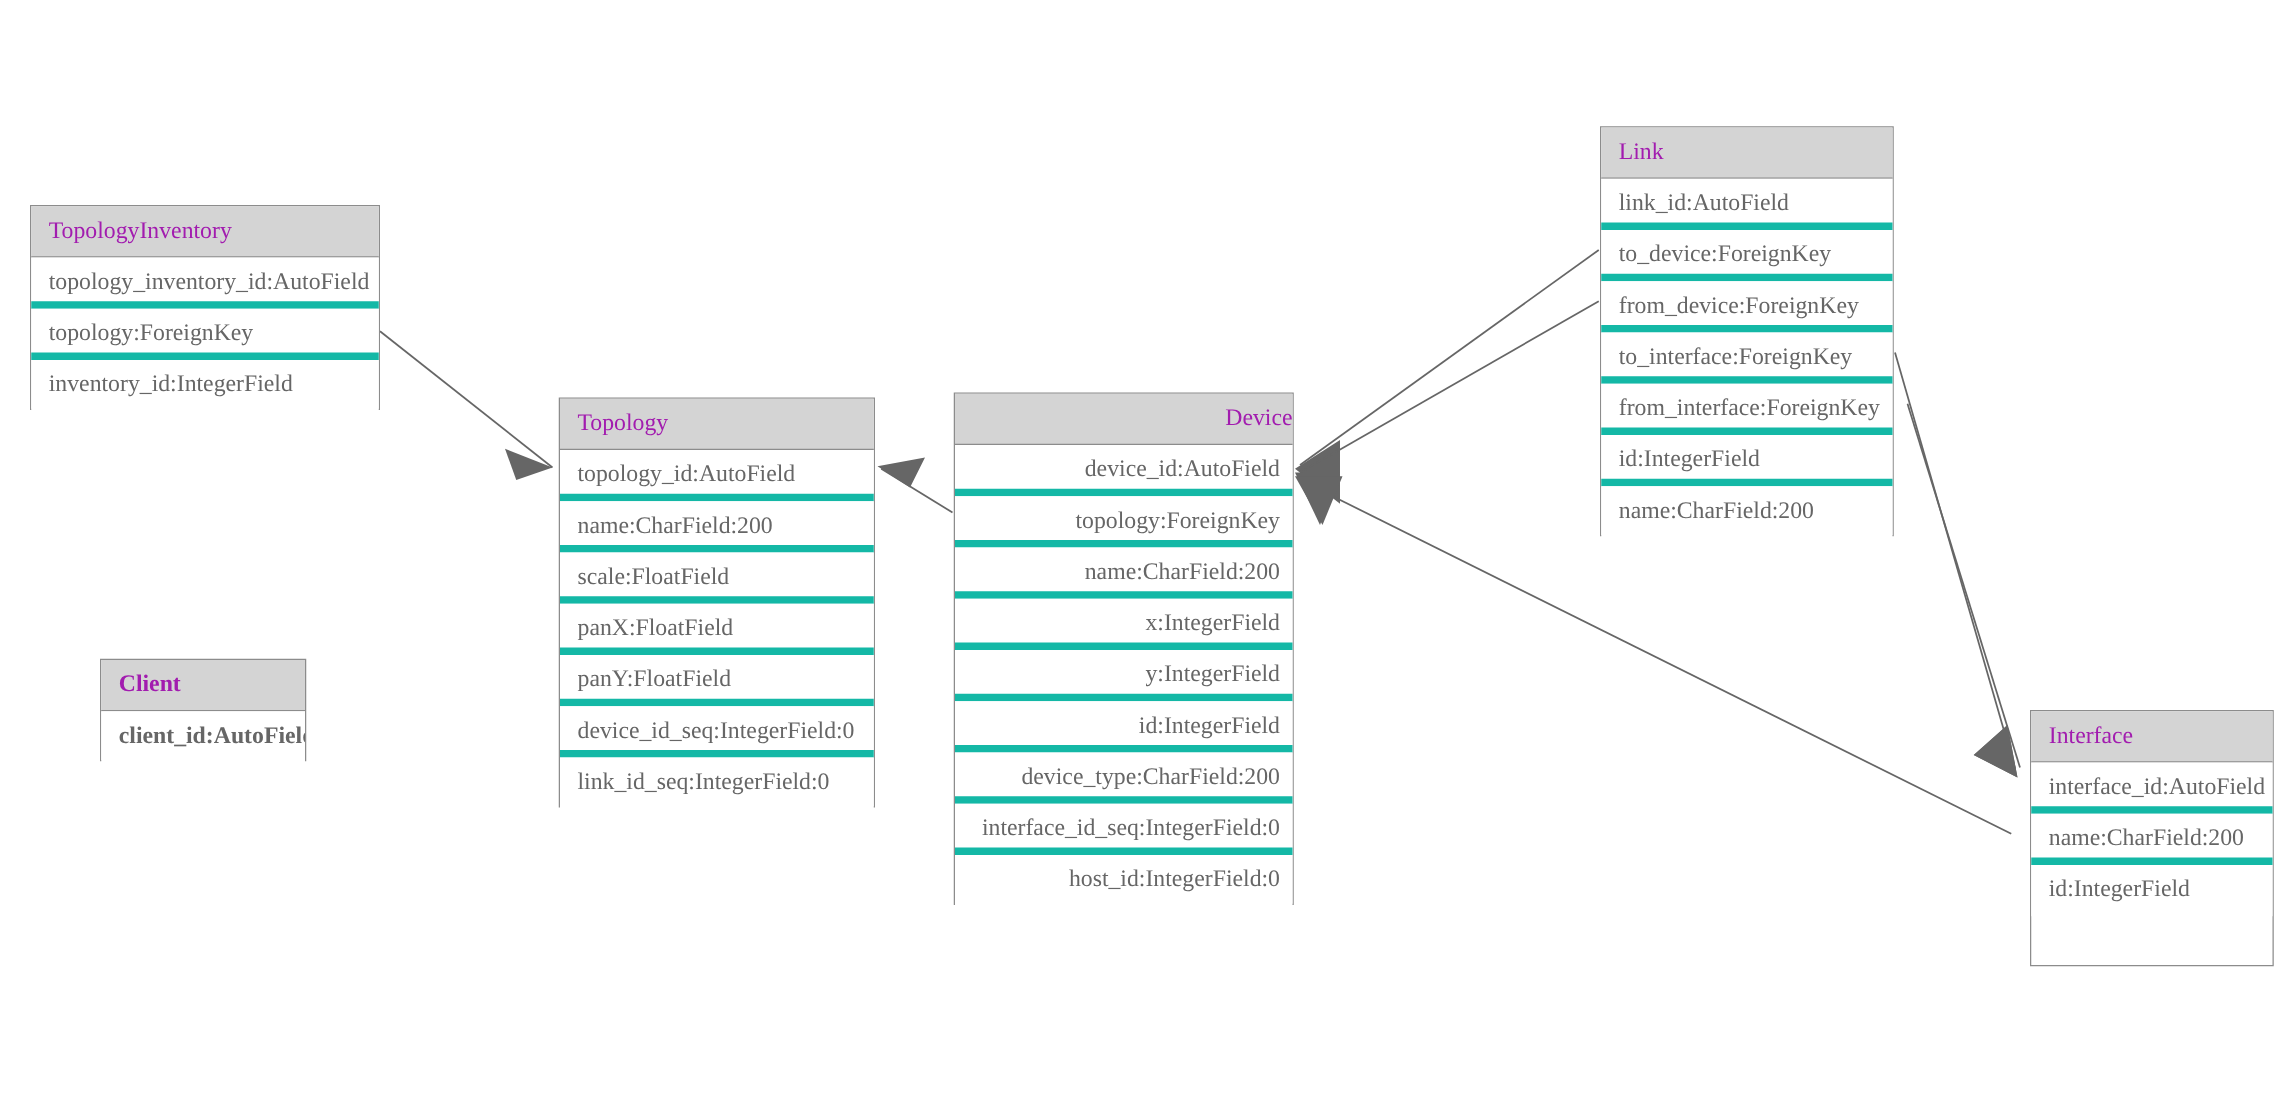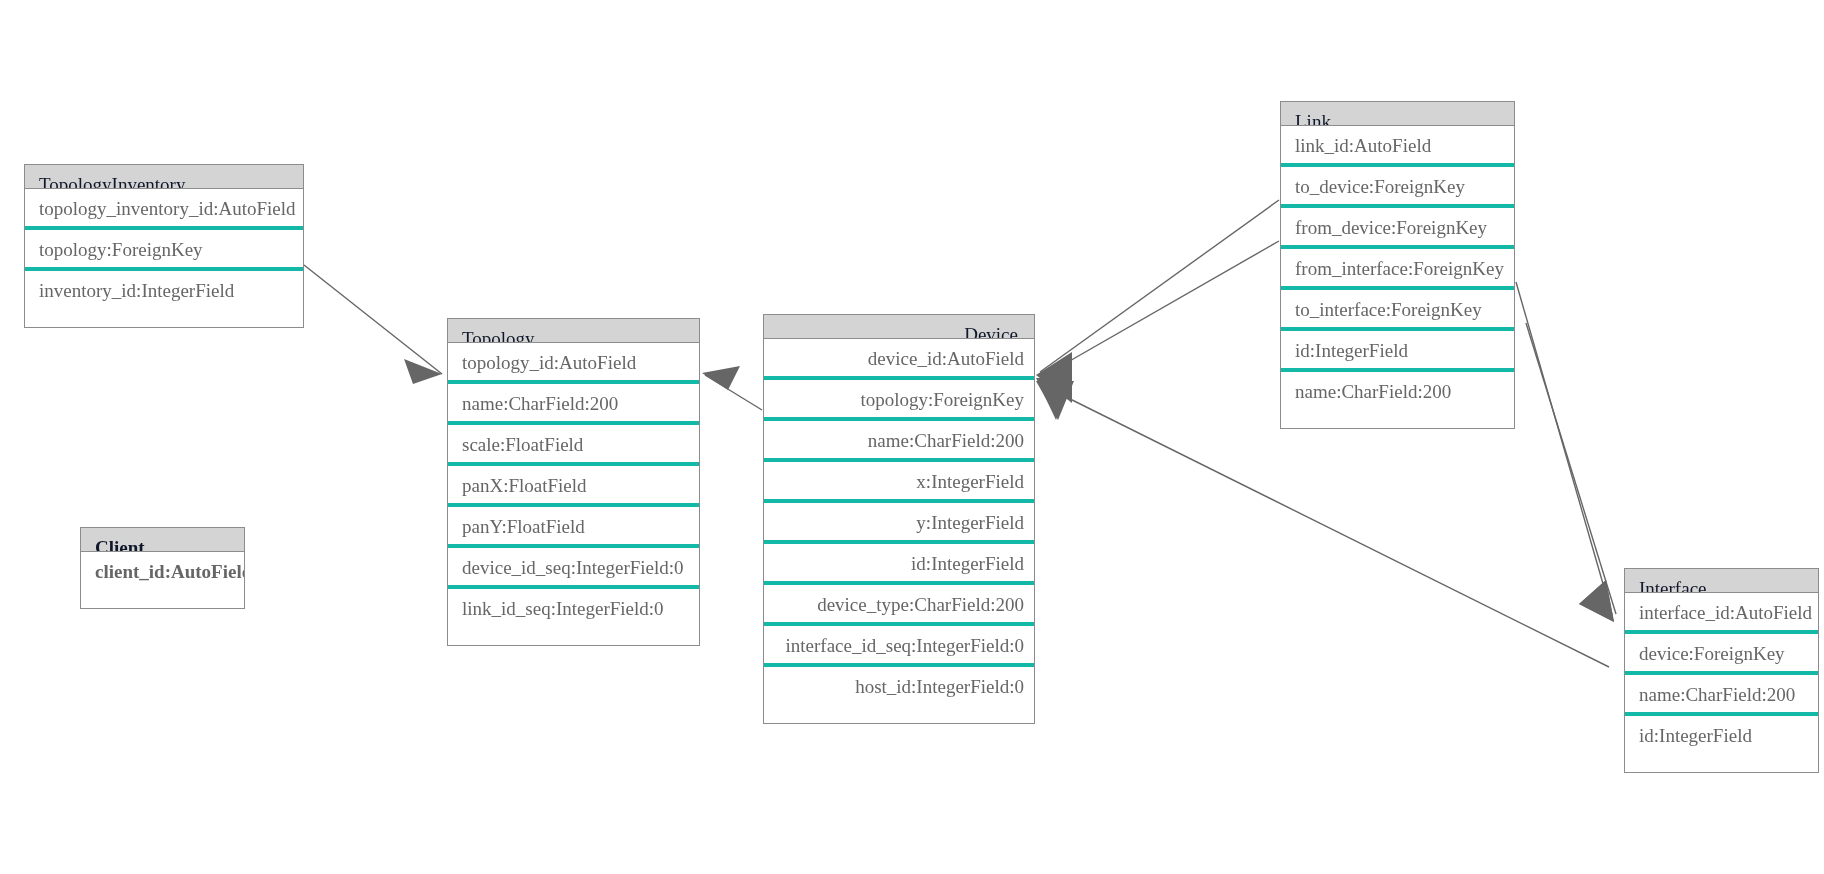--- a/index.html
+++ b/index.html
@@ -27,31 +27,31 @@
     position: absolute;
     box-sizing: border-box;
     border: 1px solid #8c8c8c;
     background: #ffffff;
     z-index: 5;
   }
   .entity-header {
     box-sizing: border-box;
     background: #d4d4d4;
     border-bottom: 1px solid #8c8c8c;
-    color: #0f172a;
+    color: #a21caf;
     font-size: 19px;
     line-height: 40px;
-    height: 24px;
-    padding: 0 16px 0 14px;
+    height: 41px;
+    padding: 0 0 0 14px;
     white-space: nowrap;
     overflow: hidden;
   }
   .entity-field {
     box-sizing: border-box;
-    border-bottom: 4px solid #14b8a6;
+    border-bottom: 6px solid #14b8a6;
     color: #666666;
     font-size: 19px;
     line-height: 40px;
     height: 41px;
     padding: 0 10px 0 14px;
     white-space: nowrap;
     overflow: hidden;
     background: #ffffff;
   }
   .entity-field:last-child {
@@ -125,27 +125,26 @@
         <div class="entity-field">id:IntegerField</div>
         <div class="entity-field">device_type:CharField:200</div>
         <div class="entity-field">interface_id_seq:IntegerField:0</div>
         <div class="entity-field">host_id:IntegerField:0</div>
       </div>
       <div class="entity" style="left: 1280px; top: 101px; width: 235px; height: 328px;">
         <div class="entity-header">Link</div>
         <div class="entity-field">link_id:AutoField</div>
         <div class="entity-field">to_device:ForeignKey</div>
         <div class="entity-field">from_device:ForeignKey</div>
+        <div class="entity-field">to_interface:ForeignKey</div>
         <div class="entity-field">from_interface:ForeignKey</div>
-        <div class="entity-field">to_interface:ForeignKey</div>
         <div class="entity-field">id:IntegerField</div>
         <div class="entity-field">name:CharField:200</div>
       </div>
       <div class="entity" style="left: 1624px; top: 568px; width: 195px; height: 205px;">
         <div class="entity-header">Interface</div>
         <div class="entity-field">interface_id:AutoField</div>
-        <div class="entity-field">device:ForeignKey</div>
         <div class="entity-field">name:CharField:200</div>
         <div class="entity-field">id:IntegerField</div>
       </div>
     </div>
 
 </div>
 
 </body></html>

